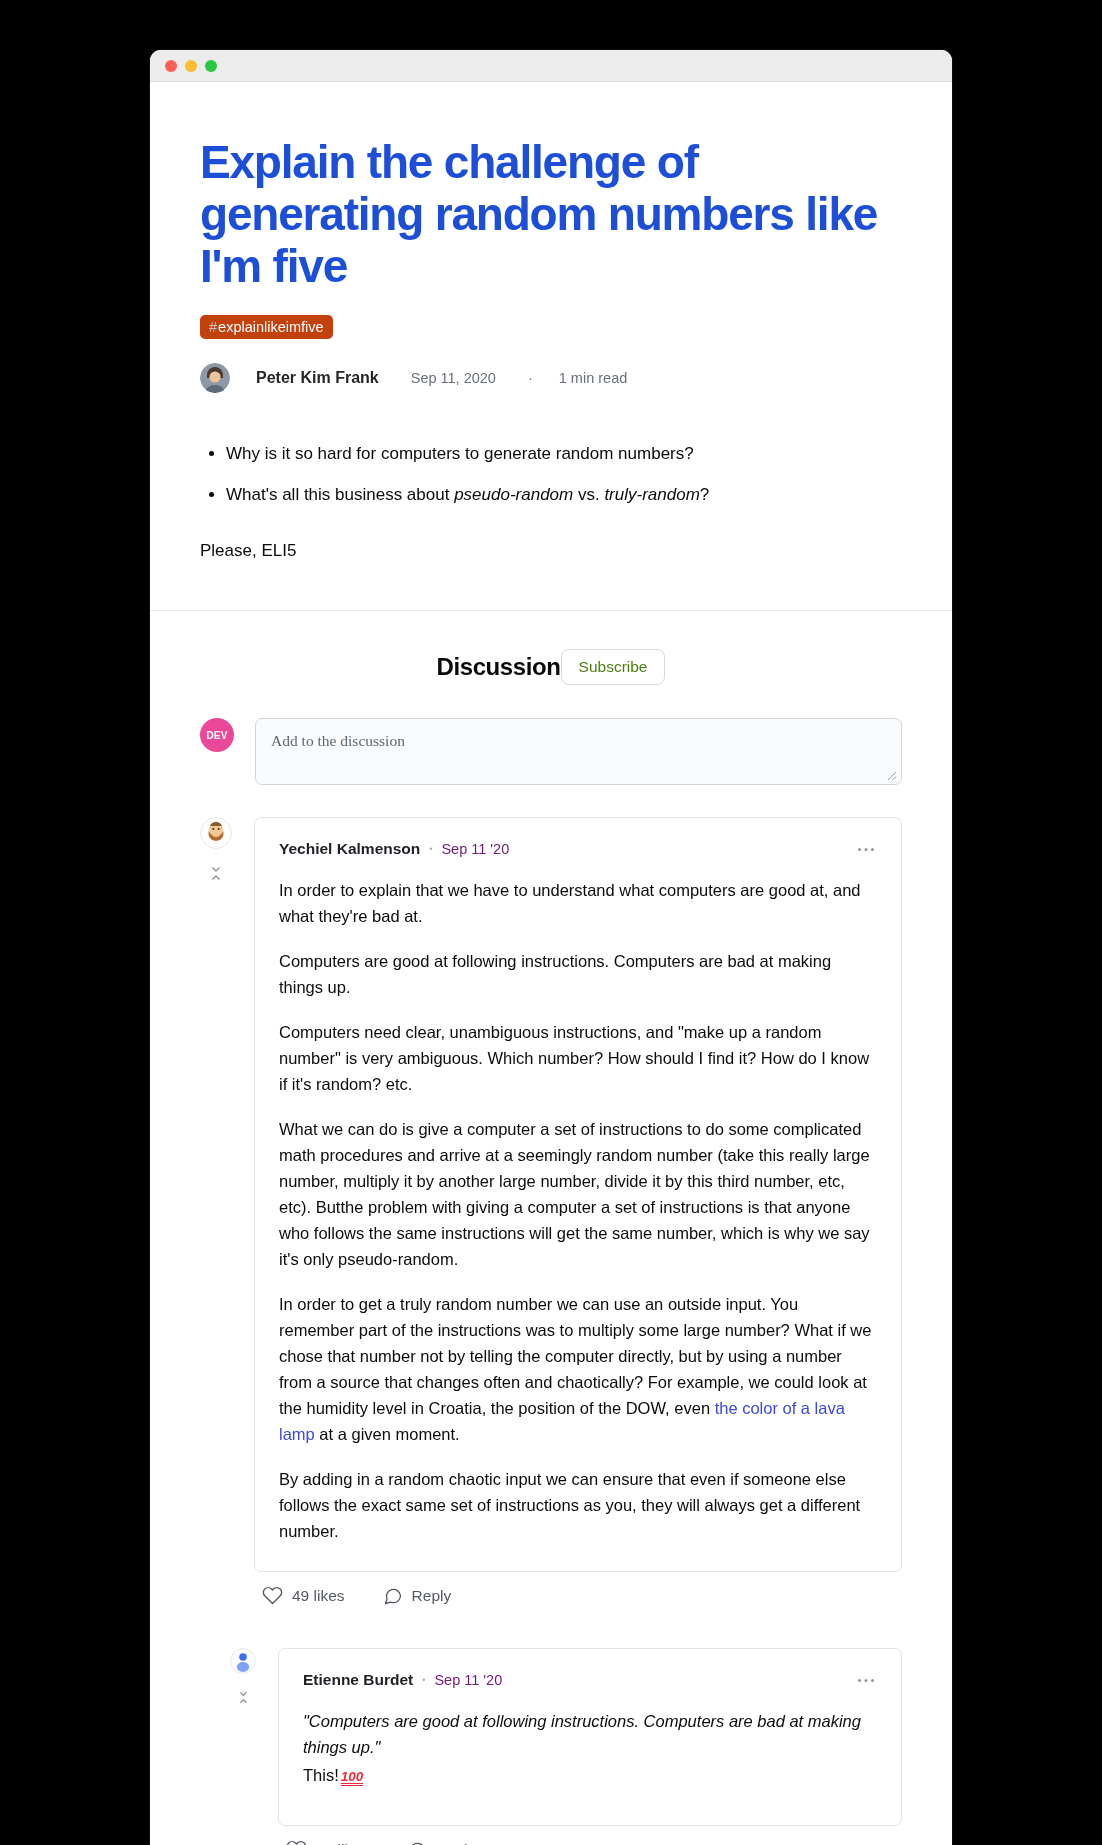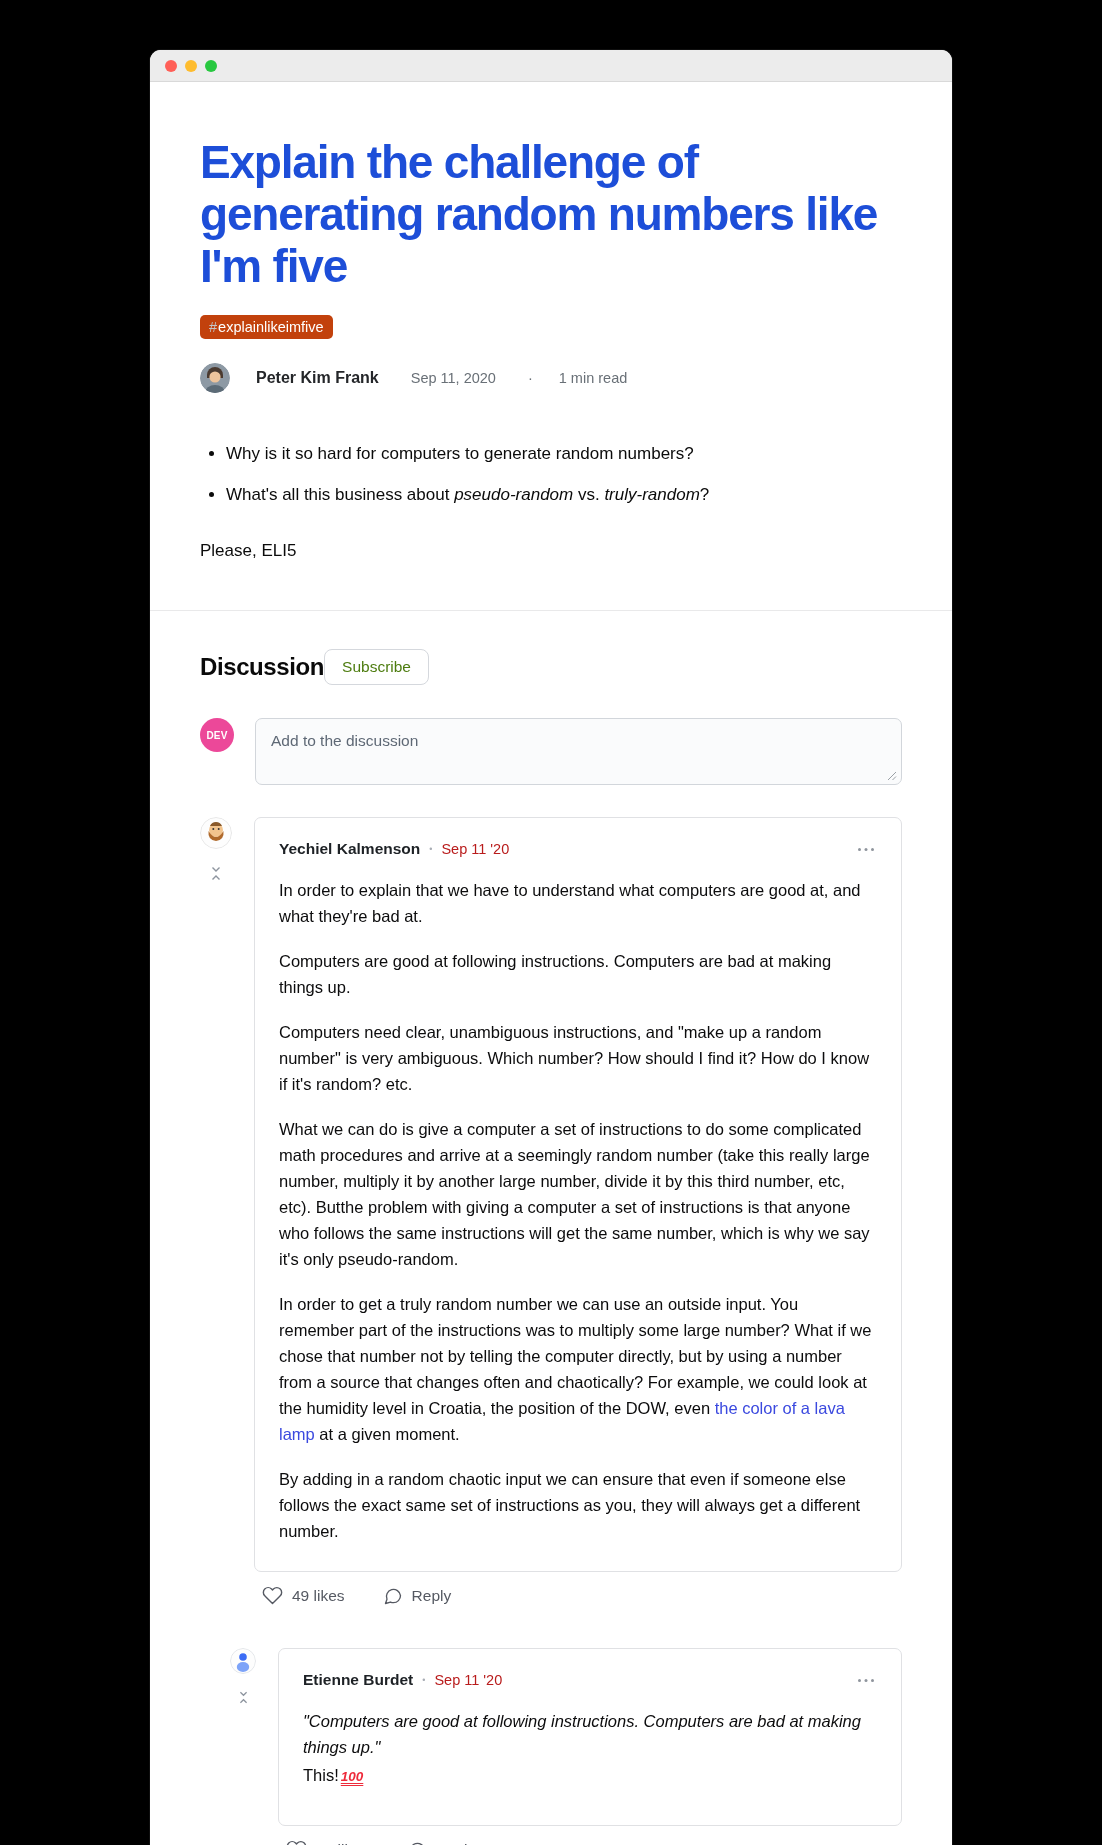--- a/index.html
+++ b/index.html
@@ -39,57 +39,57 @@
   .author-meta{font-size:14.5px;color:#697077;margin-left:6px;}
   .post-body{margin-top:48px;font-size:17px;color:#0b0b0b;}
   .post-body ul{margin:0;padding-left:26px;}
   .post-body li{margin-bottom:15px;line-height:26px;}
   .closing{margin:30px 0 0 0;line-height:26px;}
   .ital{font-style:italic;}
   
   .section-divider{height:1px;background:#e9e9ea;border:none;margin:0;}
   
   .discussion{padding:38px 50px 42px 50px;}
-  .discussion-head{display:flex;align-items:center;justify-content:flex-start;}
+  .discussion-head{display:flex;align-items:center;justify-content:center;}
   .discussion-title{margin:0;font-size:24px;font-weight:800;letter-spacing:-0.4px;color:#0a0a0a;}
   .subscribe-btn{
     background:#fff;border:1px solid #d5d8dd;border-radius:8px;
     font-family:"Liberation Sans",sans-serif;font-size:15.5px;color:#4d7c0f;
     padding:8px 17px;cursor:pointer;
   }
   
   .comment-form{display:flex;gap:21px;margin-top:33px;}
   .dev-avatar{
     width:34px;height:34px;border-radius:50%;background:#ec4899;color:#fff;
     display:flex;align-items:center;justify-content:center;
     font-weight:bold;font-size:10px;letter-spacing:0.2px;flex:0 0 auto;
   }
   .input-wrap{position:relative;flex:1;}
   .comment-input{
     width:100%;box-sizing:border-box;height:67px;resize:none;
     background:#fafbfc;border:1px solid #d2d6db;border-radius:7px;
-    font-family:Liberation Sans, sans-serif;font-size:15.5px;color:#33383f;
+    font-family:Liberation Serif, serif;font-size:15.5px;color:#33383f;
     padding:13px 15px;outline:none;
   }
   .comment-input::placeholder{color:#5e6875;opacity:1;}
   .resize-grip{position:absolute;right:5px;bottom:8px;pointer-events:none;line-height:0;}
   
   .comment{display:flex;gap:22px;margin-top:28px;}
   .comment.nested{margin-left:30px;margin-top:42px;}
   .avatar-col{display:flex;flex-direction:column;align-items:center;flex:0 0 auto;}
   .c-avatar{border-radius:50%;overflow:hidden;line-height:0;}
   .collapse-btn{margin-top:16px;cursor:pointer;line-height:0;background:none;border:none;padding:0;}
   .comment-main{flex:1;min-width:0;}
   .comment-card{
     border:1px solid #e0e1e4;border-radius:7px;padding:22px 24px 8px 24px;background:#fff;
   }
   .comment-header{display:flex;align-items:center;}
   .c-author{font-weight:bold;font-size:15.5px;color:#1d2125;cursor:pointer;}
   .c-dot{color:#a9aeb5;font-size:9px;margin:0 9px;}
-  .c-date{font-size:14.5px;color:#b91c1c;}
+  .c-date{font-size:14.5px;color:#701a75;}
   .options-btn{margin-left:auto;background:none;border:none;cursor:pointer;padding:2px;line-height:0;}
   .comment-body{font-size:16.5px;line-height:26px;color:#0c0c0d;}
   .comment-body p{margin:19px 0;}
   .inline-link{color:#3b49df;text-decoration:none;cursor:pointer;}
   .quote{font-style:italic;}
   .this-line{margin-top:0 !important;}
   .hundred{
     color:#ee2a3a;font-weight:bold;font-style:italic;font-size:13.5px;
     text-decoration:underline double;text-underline-offset:2px;margin-left:2px;
   }

